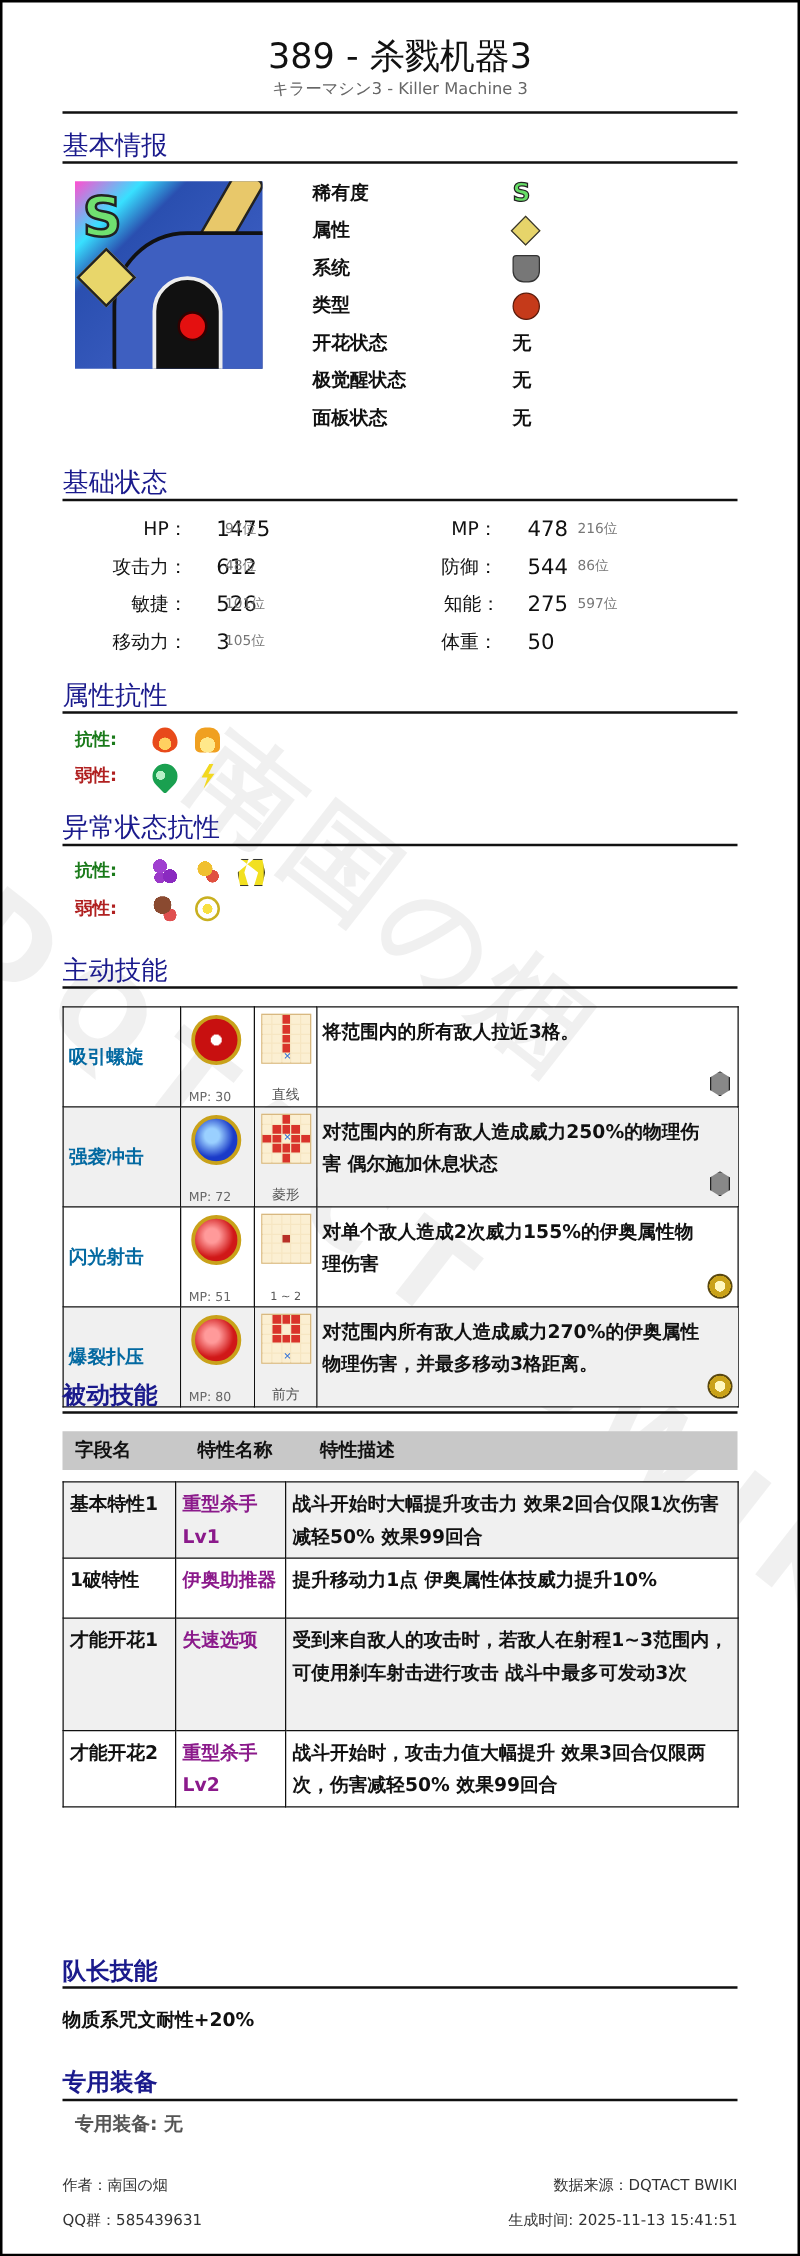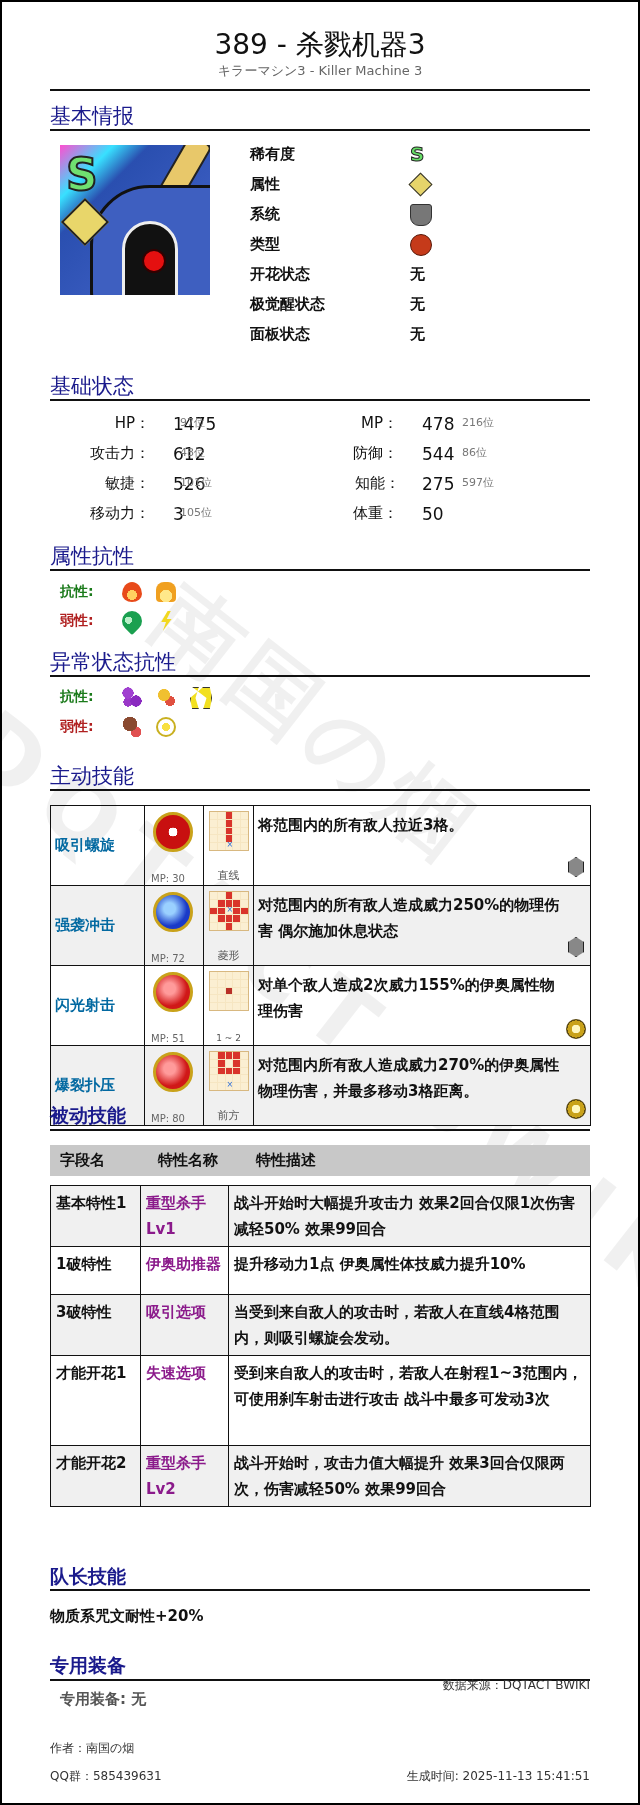--- a/index.html
+++ b/index.html
@@ -355,25 +355,20 @@
       <tr style="height:60px">
     <td class="p-field">基本特性1</td>
     <td class="p-name">重型杀手Lv1</td>
     <td>战斗开始时大幅提升攻击力 效果2回合仅限1次伤害减轻50% 效果99回合</td>
   </tr>
   <tr style="height:48px">
     <td class="p-field">1破特性</td>
     <td class="p-name">伊奥助推器</td>
     <td>提升移动力1点 伊奥属性体技威力提升10%</td>
   </tr>
-  <tr style="height:60px">
-    <td class="p-field">3破特性</td>
-    <td class="p-name">吸引选项</td>
-    <td>当受到来自敌人的攻击时，若敌人在直线4格范围内，则吸引螺旋会发动。</td>
-  </tr>
   <tr style="height:90px">
     <td class="p-field">才能开花1</td>
     <td class="p-name">失速选项</td>
     <td>受到来自敌人的攻击时，若敌人在射程1~3范围内，可使用刹车射击进行攻击 战斗中最多可发动3次</td>
   </tr>
   <tr style="height:60px">
     <td class="p-field">才能开花2</td>
     <td class="p-name">重型杀手Lv2</td>
     <td>战斗开始时，攻击力值大幅提升 效果3回合仅限两次，伤害减轻50% 效果99回合</td>
   </tr>
@@ -383,14 +378,14 @@
 <div class="sec bold" style="top:1564px;font-size:19px">队长技能</div>
 <div class="rule" style="top:1589px"></div>
 <div class="leader">物质系咒文耐性+20%</div>
 
 <div class="sec bold" style="top:1653px;font-size:19px">专用装备</div>
 <div class="rule" style="top:1679px"></div>
 <div class="equip">专用装备: 无</div>
 
 <div class="foot" style="left:50px;top:1740px">作者：南国の烟</div>
 <div class="foot" style="left:50px;top:1768px">QQ群：585439631</div>
-<div class="foot" style="right:50px;top:1677px;text-align:left">数据来源：DQTACT BWIKI</div>
+<div class="foot" style="right:50px;top:1740px;text-align:left">数据来源：DQTACT BWIKI</div>
 <div class="foot" style="right:50px;top:1768px;text-align:right">生成时间: 2025-11-13 15:41:51</div>
 
 </body></html>

